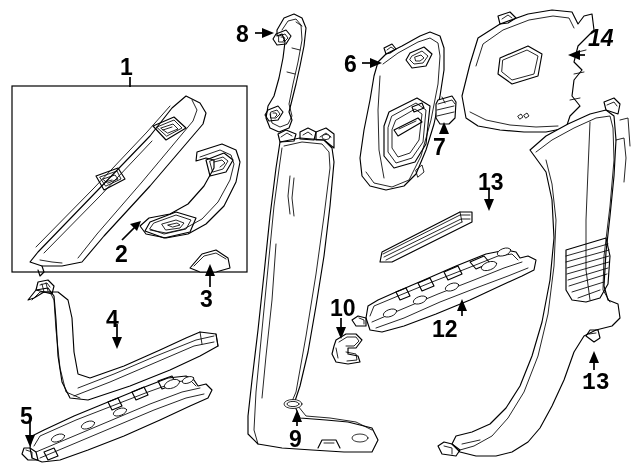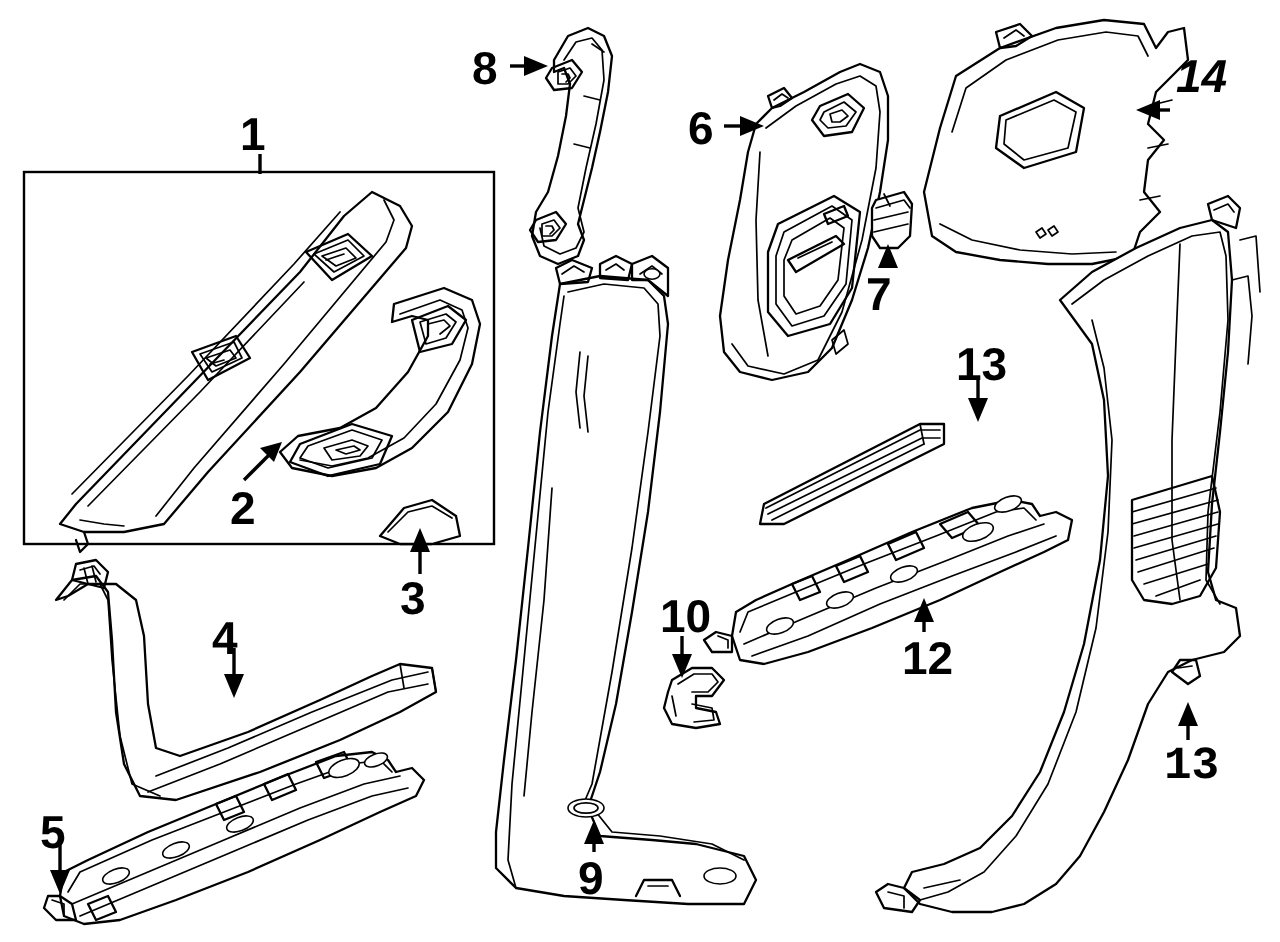--- a/index.html
+++ b/index.html
@@ -474,19 +474,19 @@
   <div class="callout-label" style="left:433px; top:136px;">7</div>
 
   <div class="callout-label" style="left:236px; top:23px;">8</div>
 
   <div class="callout-label" style="left:289px; top:428px;">9</div>
 
   <div class="callout-label" style="left:330px; top:297px;">10</div>
 
   <div class="callout-label" style="left:478px; top:171px;">13</div>
 
-  <div class="callout-label" style="left:451px; top:318px;">12</div>
+  <div class="callout-label" style="left:432px; top:318px;">12</div>
 
   <div class="callout-label" style="left:582px; top:372px;font-family:Liberation Mono, monospace;">13</div>
 
   <div class="callout-label" style="left:588px; top:27px;font-style:italic;">14</div>
 
 </div>
 
 </body></html>

